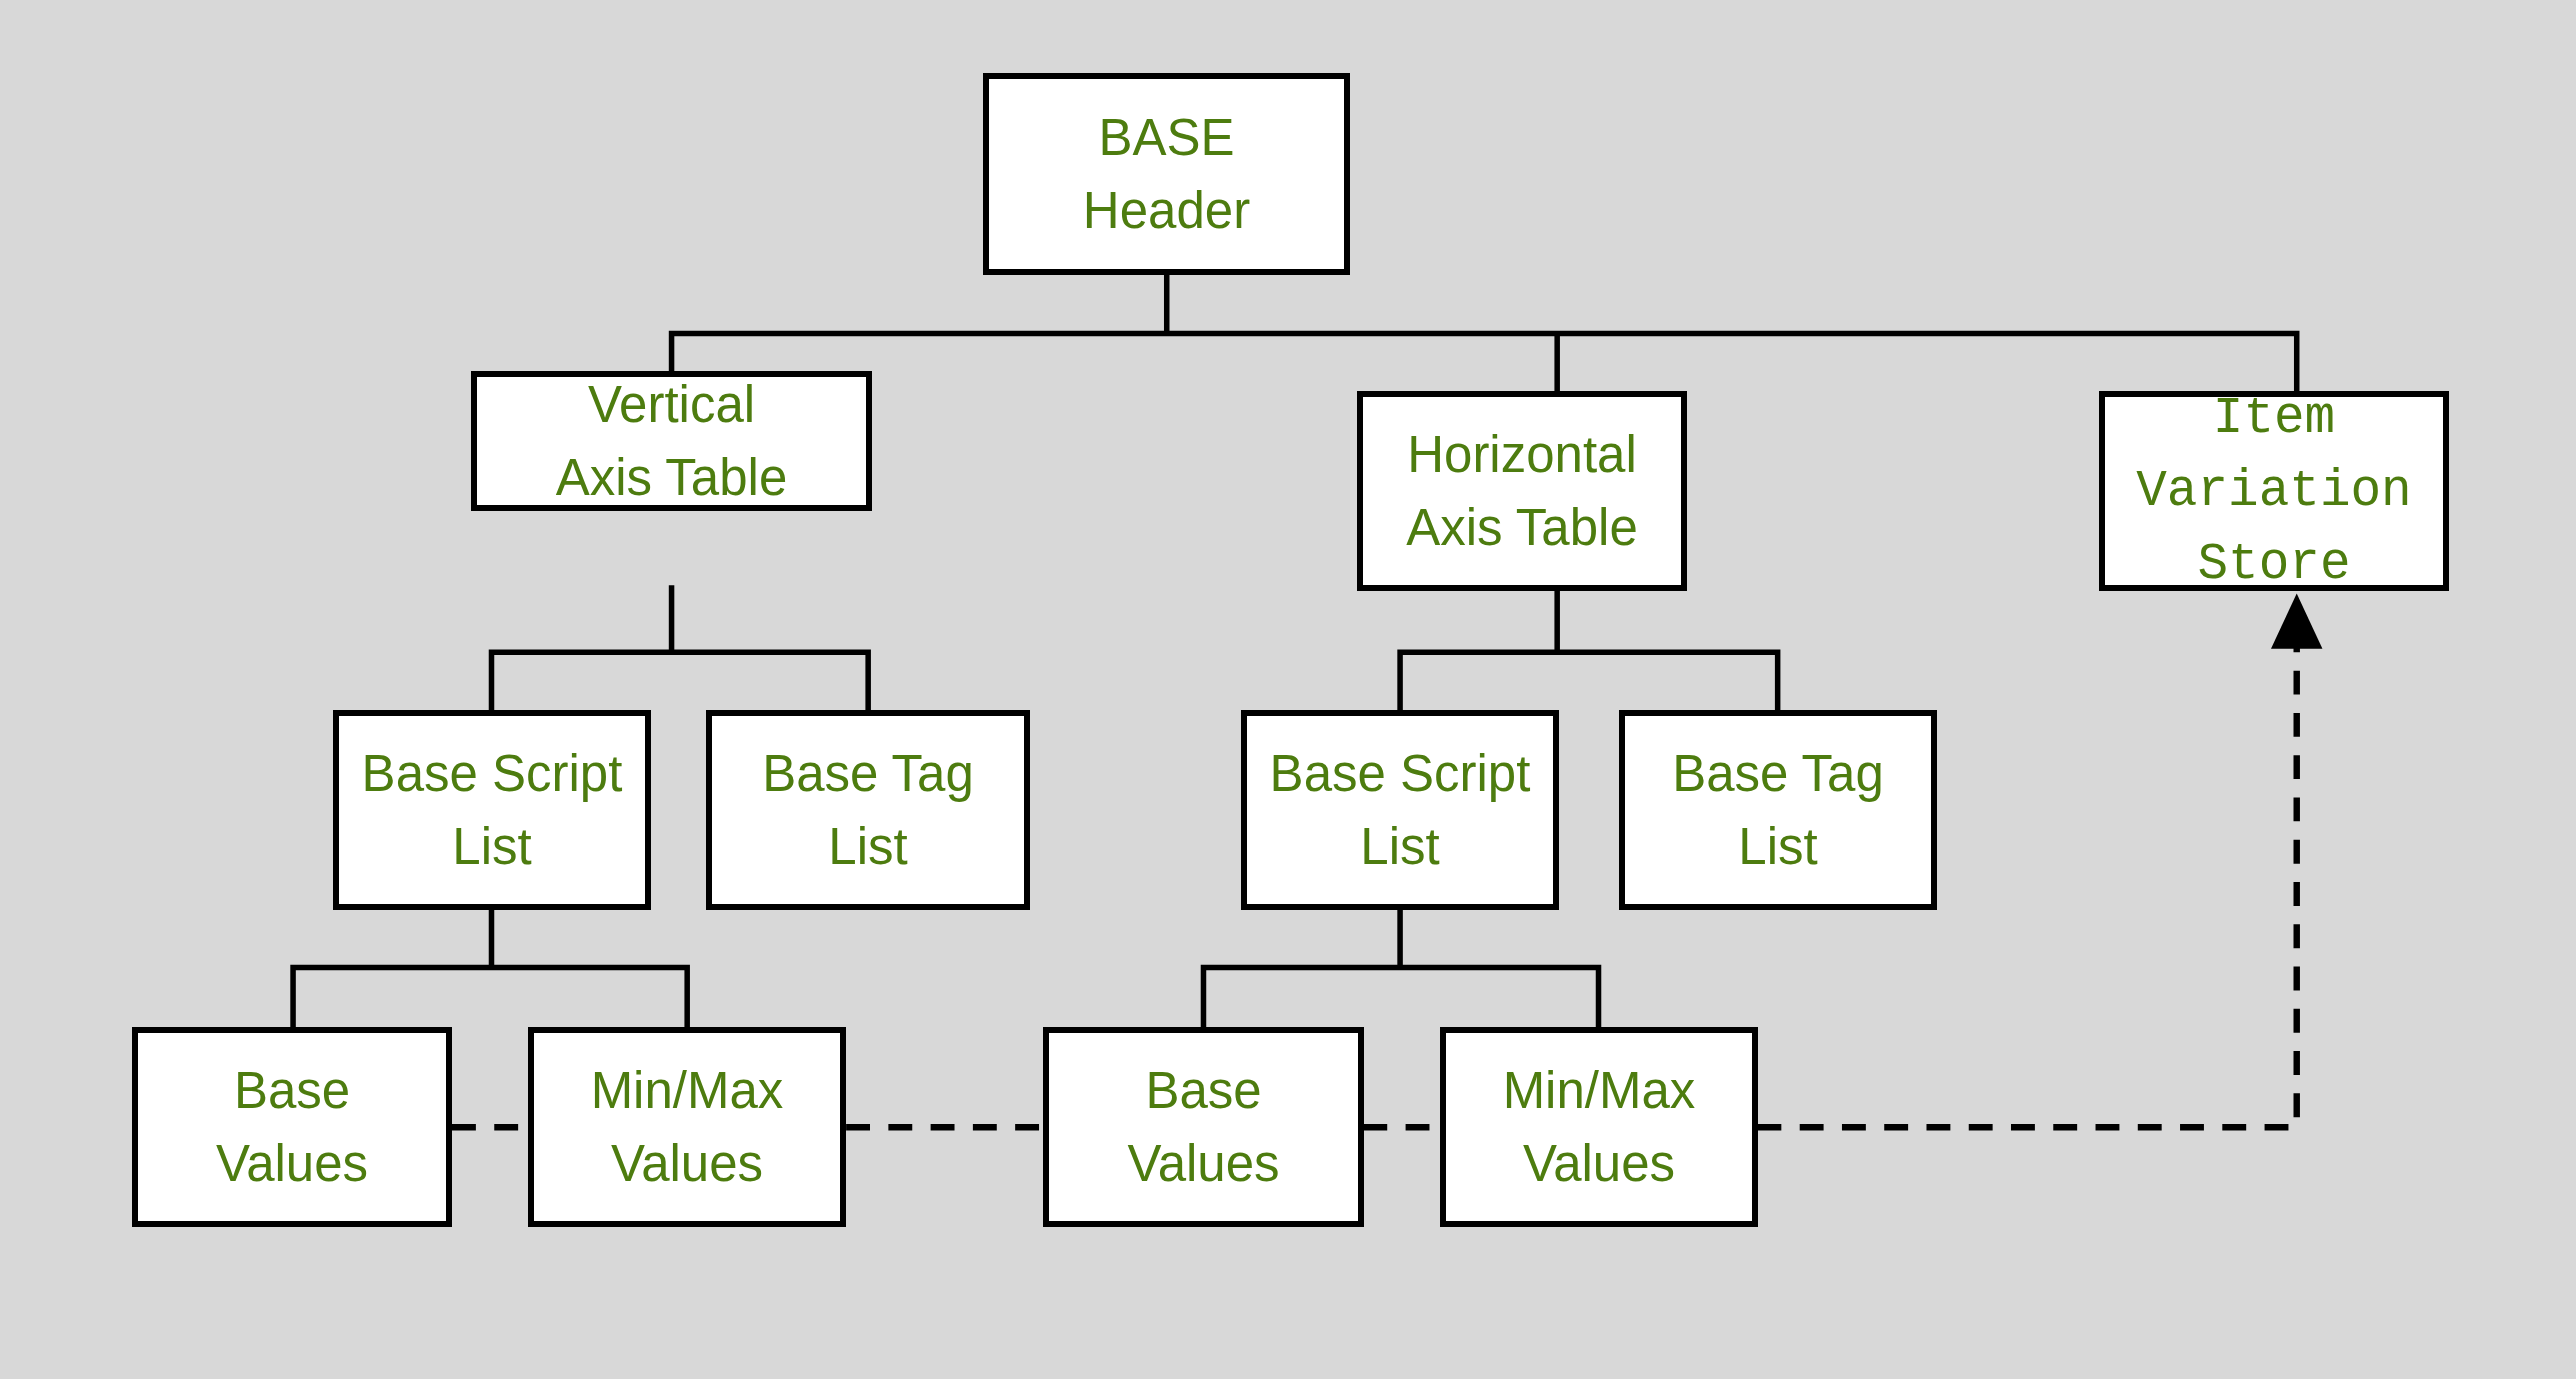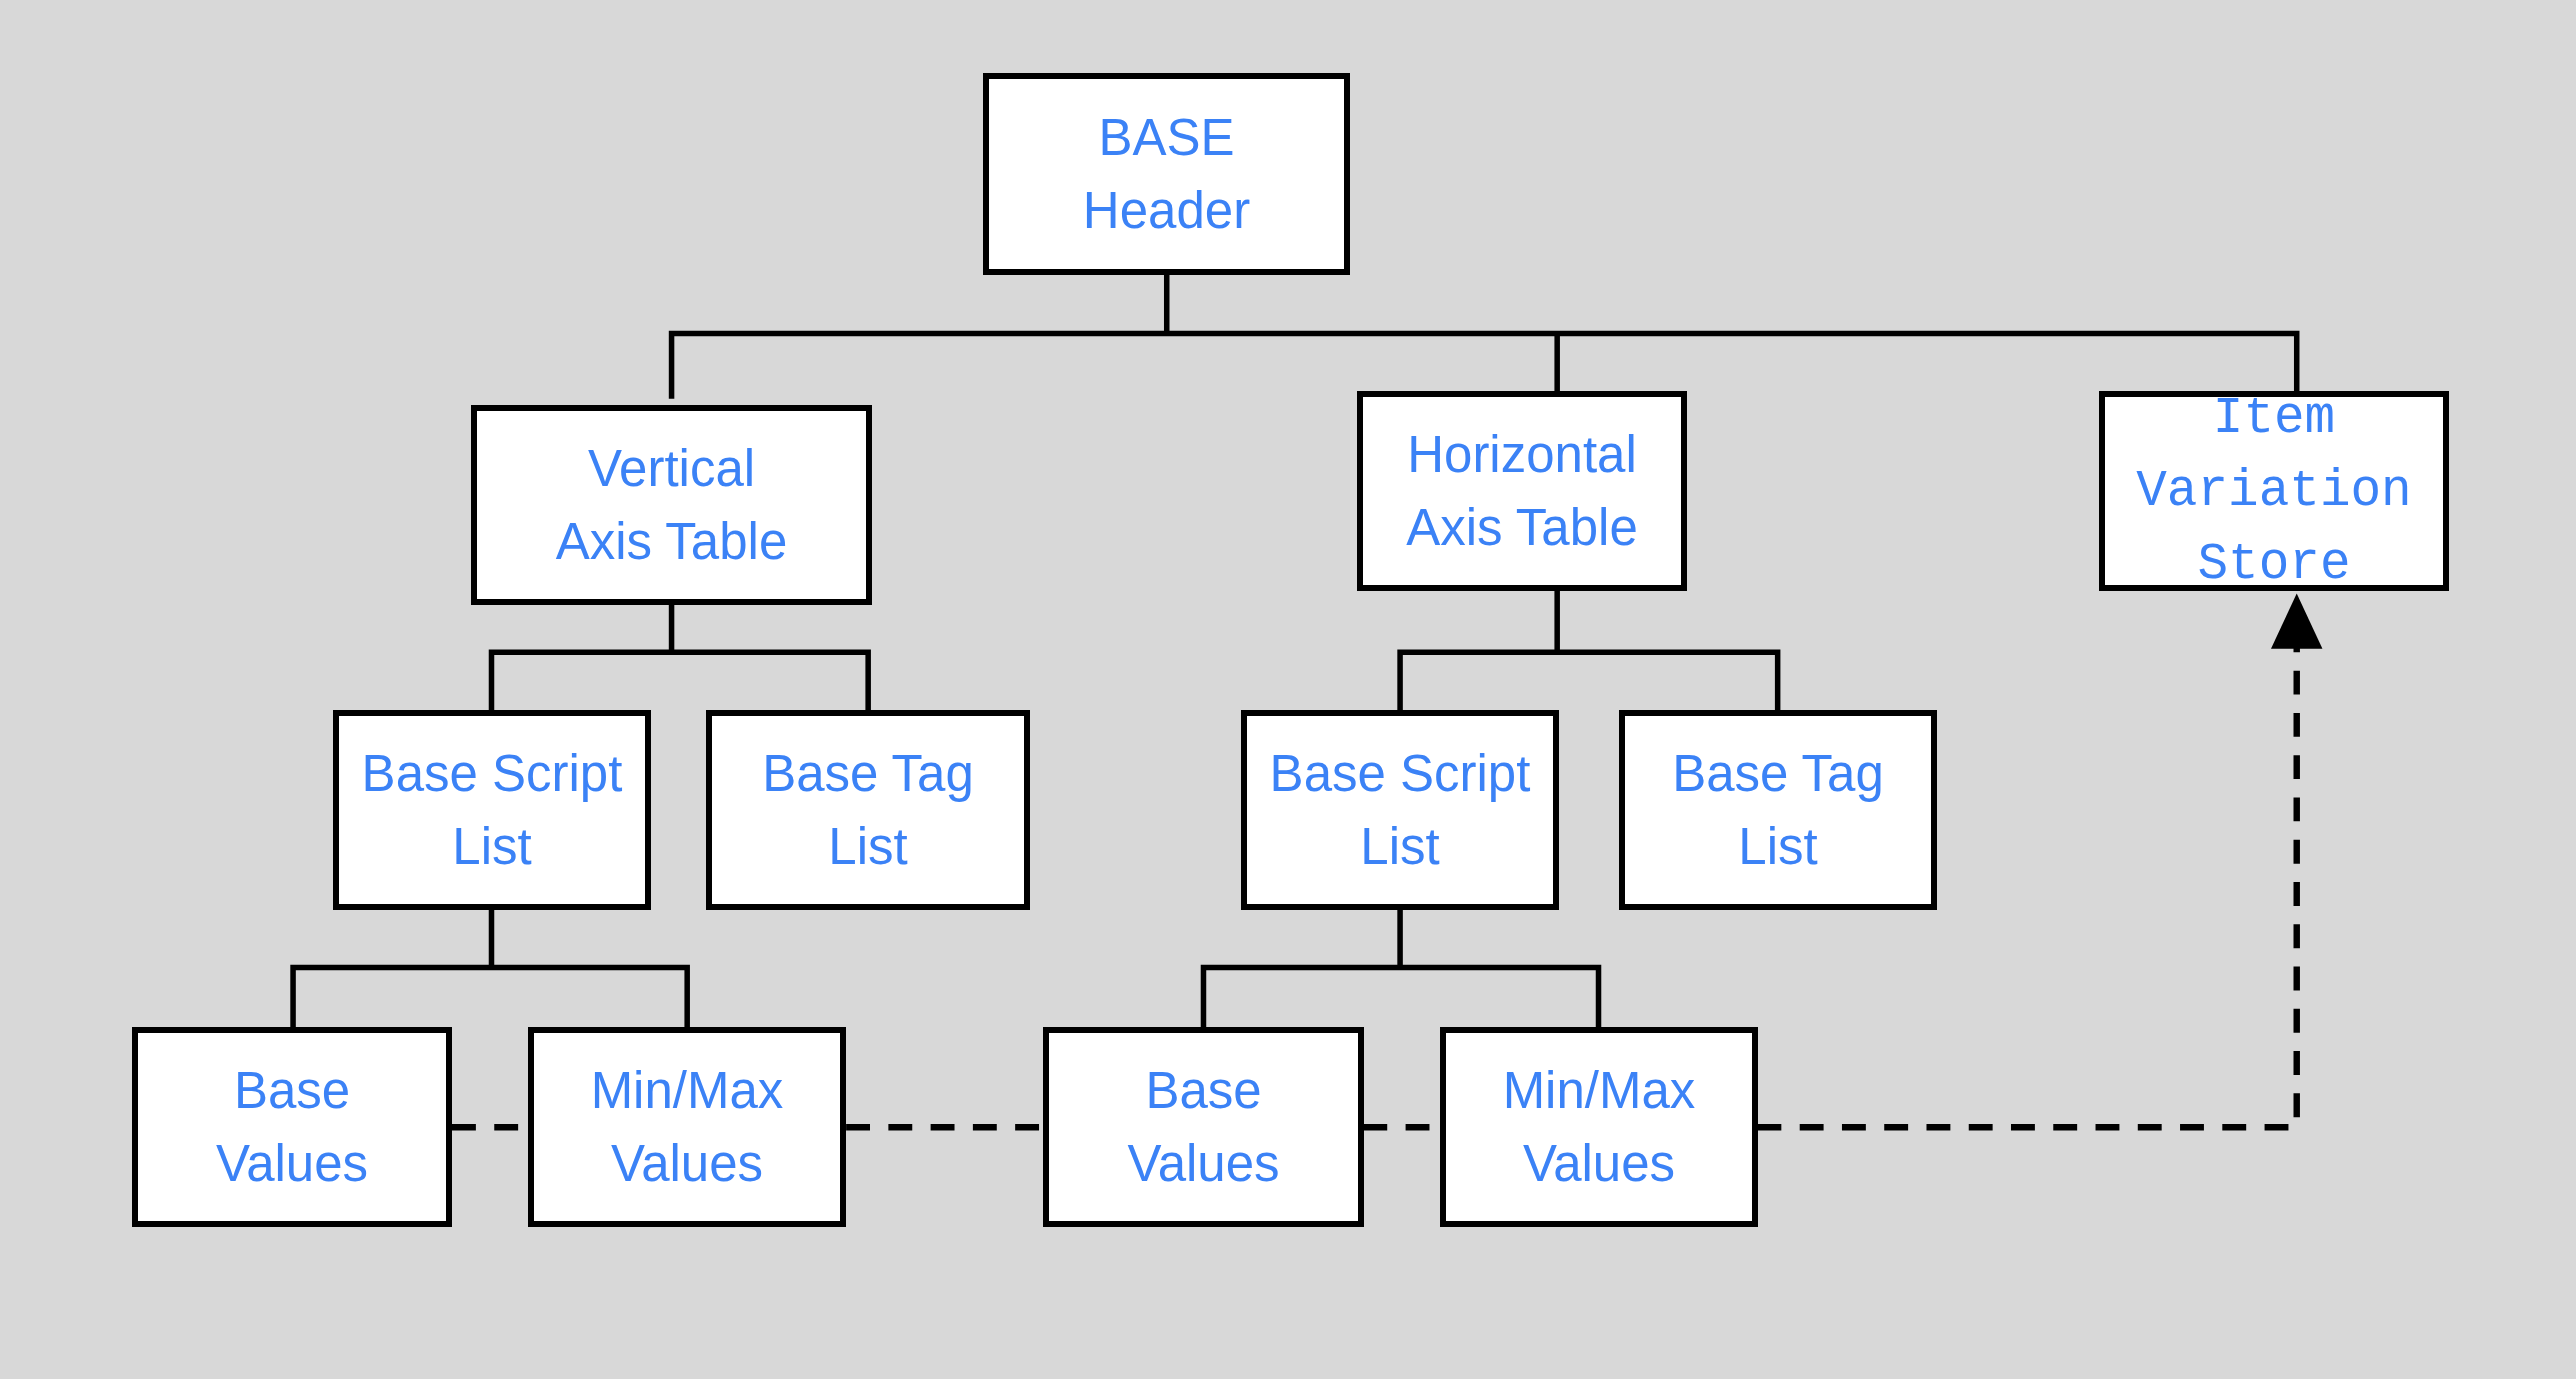--- a/index.html
+++ b/index.html
@@ -27,25 +27,25 @@
     box-sizing: border-box;
     background: #ffffff;
     border: 6.4px solid #000000;
     display: flex;
     align-items: center;
     justify-content: center;
     text-align: center;
     white-space: pre-line;
     font-size: 51px;
     line-height: 73px;
-    color: #3b82f6;
+    color: #4d7c0f;
   }
   
   .n-base-header { left: 983px; top: 73px;  width: 367px; height: 202px; }
-  .n-vat         { left: 471px;  top: 405px; width: 401px; height: 200px; }
+  .n-vat         { left: 471px;  top: 371px; width: 401px; height: 140px; }
   .n-hat         { left: 1357px; top: 391px; width: 330px; height: 200px; }
   .n-ivs         { left: 2099px; top: 391px; width: 350px; height: 200px; font-family: Liberation Mono, monospace; }
   .n-vbsl        { left: 333px;  top: 710px; width: 318px; height: 200px; }
   .n-vbtl        { left: 706px;  top: 710px; width: 324px; height: 200px; }
   .n-hbsl        { left: 1241px; top: 710px; width: 318px; height: 200px; }
   .n-hbtl        { left: 1619px; top: 710px; width: 318px; height: 200px; }
   .n-vbv         { left: 132px;  top: 1027px; width: 320px; height: 200px; }
   .n-vmm         { left: 528px;  top: 1027px; width: 318px; height: 200px; }
   .n-hbv         { left: 1043px; top: 1027px; width: 321px; height: 200px; }
   .n-hmm         { left: 1440px; top: 1027px; width: 318px; height: 200px; }

